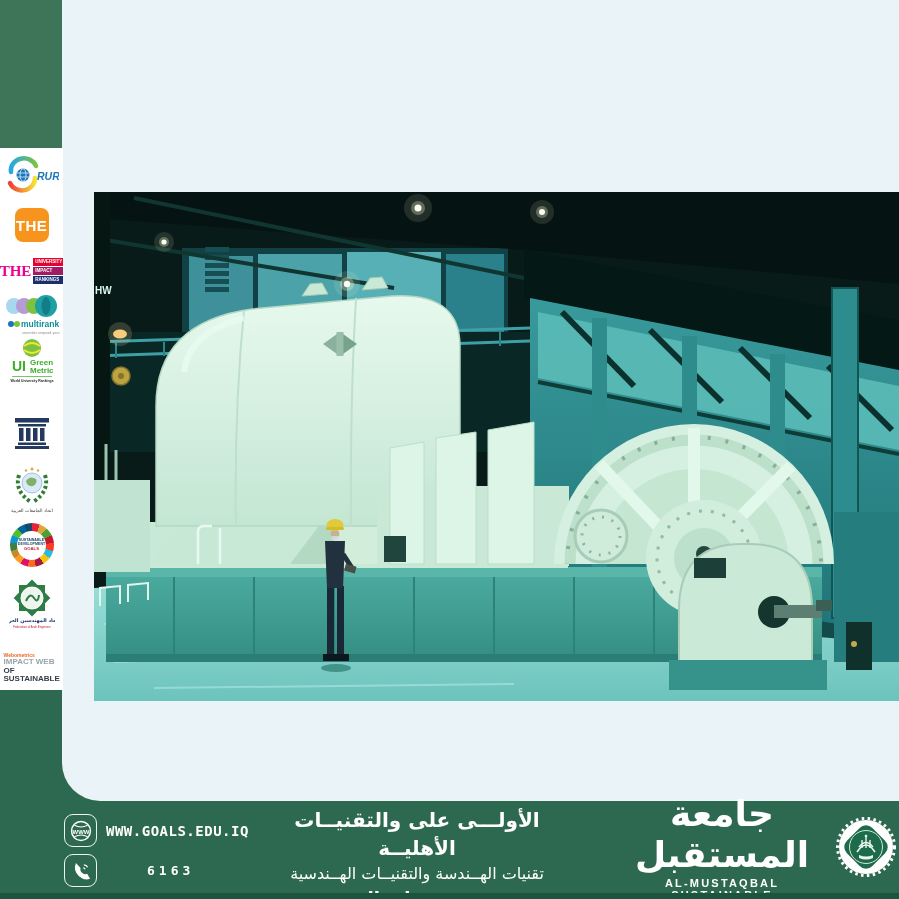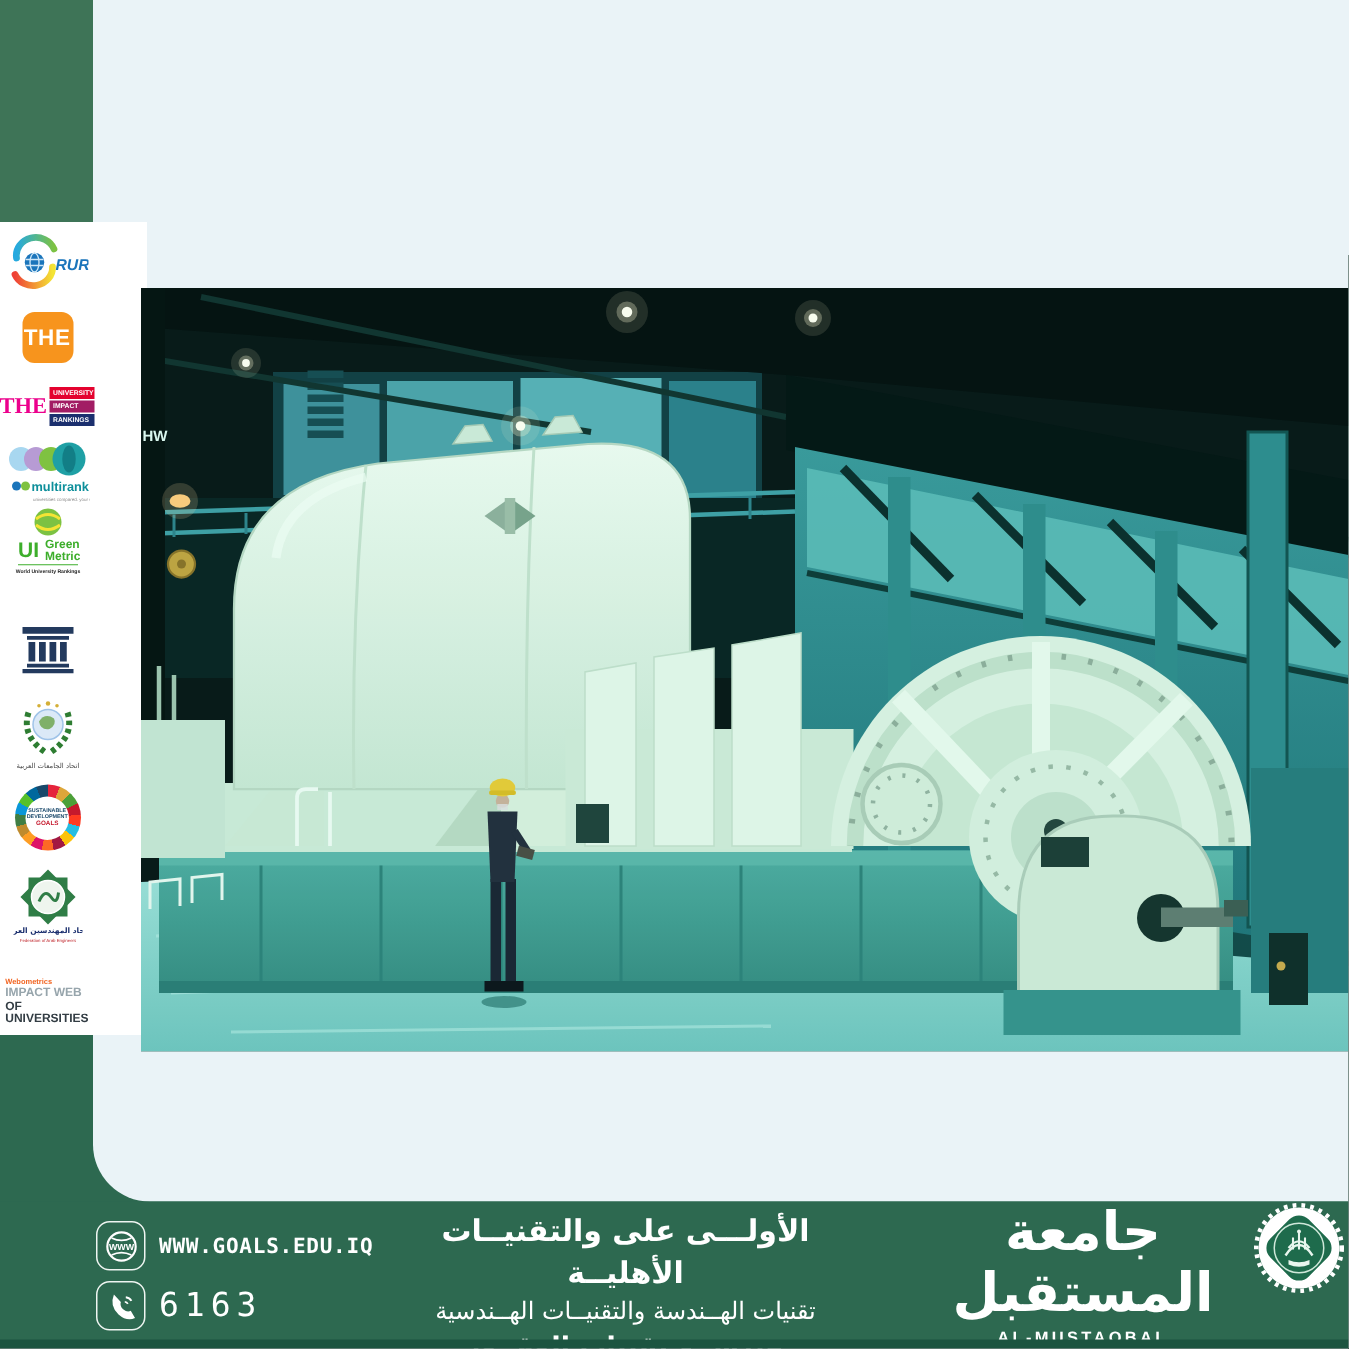--- a/index.html
+++ b/index.html
@@ -1,21 +1,21 @@
 <!DOCTYPE html>
 <html><head>
 <meta charset="utf-8">
 <style>
   html,body{margin:0;padding:0;}
   .stage{position:relative;width:899px;height:899px;overflow:hidden;
          background:#2d6950;font-family:"Liberation Sans",sans-serif;}
   .panel{position:absolute;left:62px;top:0;width:837px;height:801px;
          background:#eaf3f7;border-bottom-left-radius:38px;}
   .topbar{position:absolute;left:0;top:0;width:62px;height:148px;background:#3e7457;}
-  .sidebar{position:absolute;left:0;top:148px;width:63px;height:542px;background:#ffffff;padding-left:35px;}
+  .sidebar{position:absolute;left:0;top:148px;width:63px;height:542px;background:#ffffff;}
   .lg{position:absolute;left:0;width:63px;display:flex;flex-direction:column;align-items:center;}
   #lg-rur{top:7px} #lg-the{top:60px} #lg-impact{top:110px} #lg-multi{top:145px}
   #lg-green{top:189px} #lg-build{top:267px} #lg-aaru{top:313px} #lg-sdg{top:375px}
   #lg-fae{top:428px} #lg-webo{top:505px}
   .the-box{width:34px;height:34px;background:#f7941d;border-radius:8px;display:flex;
            align-items:center;justify-content:center;color:#fff;font-weight:bold;
            font-size:15px;letter-spacing:0.5px;}
   .impact{display:flex;align-items:center;gap:2px;}
   .impact .thetxt{color:#ec008c;font-weight:bold;font-size:15px;font-family:"Liberation Serif",serif;}
   .impact .bars{display:flex;flex-direction:column;gap:1px;}
@@ -36,27 +36,27 @@
   .webo .w1{font-size:8px;color:#97a5ac;font-weight:bold;}
   .webo .w2{font-size:8px;color:#333d44;font-weight:bold;}
   .photo{position:absolute;left:94px;top:192px;width:805px;height:509px;display:block;}
   .footer{position:absolute;left:0;top:801px;width:899px;height:98px;background:#2d6950;}
   .footer-dark{position:absolute;left:0;bottom:0;width:100%;height:6px;background:#1c5440;}
   .c-row{position:absolute;display:flex;align-items:center;gap:9px;color:#fff;}
   #c1{left:64px;top:13px;} #c2{left:64px;top:53px;}
   .icon-box{width:33px;height:33px;border:1.6px solid #eef5f1;border-radius:9px;
             display:flex;align-items:center;justify-content:center;box-sizing:border-box;}
   .site{font-family:"DejaVu Sans Mono",monospace;font-weight:bold;font-size:14px;letter-spacing:0.5px;}
-  .phone{font-family:"DejaVu Sans Mono",monospace;font-weight:normal;font-size:22px;letter-spacing:4px;}
+  .phone{font-family:"DejaVu Sans Mono",monospace;font-weight:bold;font-size:13px;letter-spacing:4px;margin-left:41px;}
   .slogans{position:absolute;left:286px;top:5px;width:262px;text-align:center;color:#fff;
            direction:rtl;font-family:"DejaVu Sans",sans-serif;}
   .sl1{font-size:20px;font-weight:bold;line-height:28px;}
   .sl2{font-size:16px;font-weight:normal;line-height:23px;}
   .sl3{font-size:18px;font-weight:bold;line-height:27px;}
-  .brand{position:absolute;right:2px;top:0;height:92px;display:flex;align-items:flex-start;gap:6px;color:#fff;}
+  .brand{position:absolute;right:2px;top:0;height:92px;display:flex;align-items:center;gap:6px;color:#fff;}
   .brand-text{width:214px;text-align:center;}
   .brand-ar{font-family:"DejaVu Sans",sans-serif;font-size:36px;font-weight:bold;line-height:1.15;}
   .brand-en{font-size:11px;font-weight:bold;letter-spacing:2.2px;margin-top:2px;}
 </style>
 </head>
 <body>
 
 <div class="stage">
 
   <div class="topbar"></div>
@@ -173,21 +173,21 @@
         </g>
         <text x="23" y="46" font-size="5" font-weight="bold" fill="#1b2f6e" text-anchor="middle" font-family="DejaVu Sans">اتحاد المهندسين العرب</text>
         <text x="23" y="52" font-size="2.9" fill="#c0272d" text-anchor="middle">Federation of Arab Engineers</text>
       </svg>
     </div>
 
     <div class="lg" id="lg-webo">
       <div class="webo">
         <span class="wb">Webometrics</span>
         <span class="w1">IMPACT WEB</span>
-        <span class="w2">OF UNIVERSITIES</span>
+        <span class="w2">OF SUSTAINABLE</span>
       </div>
     </div>
   </div>
 
   <svg class="photo" viewBox="0 0 805 509">
     <defs>
       <linearGradient id="mintG" x1="0" y1="0" x2="0" y2="1">
         <stop offset="0" stop-color="#eef9ef"></stop>
           <stop offset="1" stop-color="#c9e6d2"></stop>
       </linearGradient>

